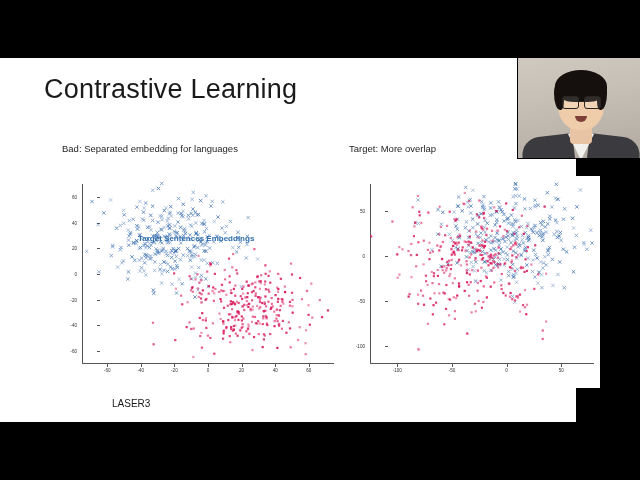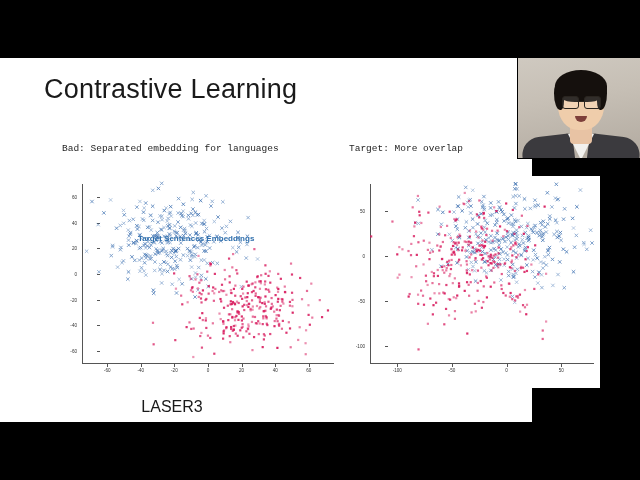--- a/index.html
+++ b/index.html
@@ -7,30 +7,30 @@
        font-family:"Liberation Sans",sans-serif;}
 
   #video-frame{position:relative;width:640px;height:480px;background:#000;overflow:hidden;}
 
   
   .letterbox{position:absolute;left:0;width:640px;background:#000;z-index:40;}
   #letterbox-top{top:0;height:58px;}
   #letterbox-bottom{bottom:0;height:58px;}
 
   
-  #slide{position:absolute;left:0;top:58px;width:532px;height:364px;background:#fff;}
+  #slide{position:absolute;left:0;top:58px;width:532px;height:364px;background:#fff;padding-left:44px;}
 
   #page-title{position:absolute;left:44px;top:16px;font-size:27px;font-weight:400;
               color:#1a1a1a;letter-spacing:.2px;white-space:nowrap;}
 
-  .chart-caption{position:absolute;font-size:9.5px;color:#1f1f1f;white-space:nowrap;font-family:Liberation Mono, monospace;}
+  .chart-caption{position:absolute;font-size:9.5px;color:#1f1f1f;white-space:nowrap;}
   #caption-left{left:62px;top:85px;}
   #caption-right{left:349px;top:85px;}
 
-  .chart-footer{position:absolute;font-size:16px;color:#1a1a1a;white-space:nowrap;text-align:center;}
+  .chart-footer{position:absolute;font-size:10px;color:#1a1a1a;white-space:nowrap;text-align:left;}
   #footer-left{left:112px;top:340px;width:120px;}
   #footer-right{left:406px;top:340px;width:120px;}
 
   
   .plot{position:absolute;background:#fff;}
   #plot-left{left:60px;top:118px;width:280px;height:212px;}
   #plot-right{left:348px;top:118px;width:252px;height:212px;}
 
   .axis{position:absolute;background:#555;}
   .axis-y{width:1px;top:8px;bottom:24px;left:22px;}

